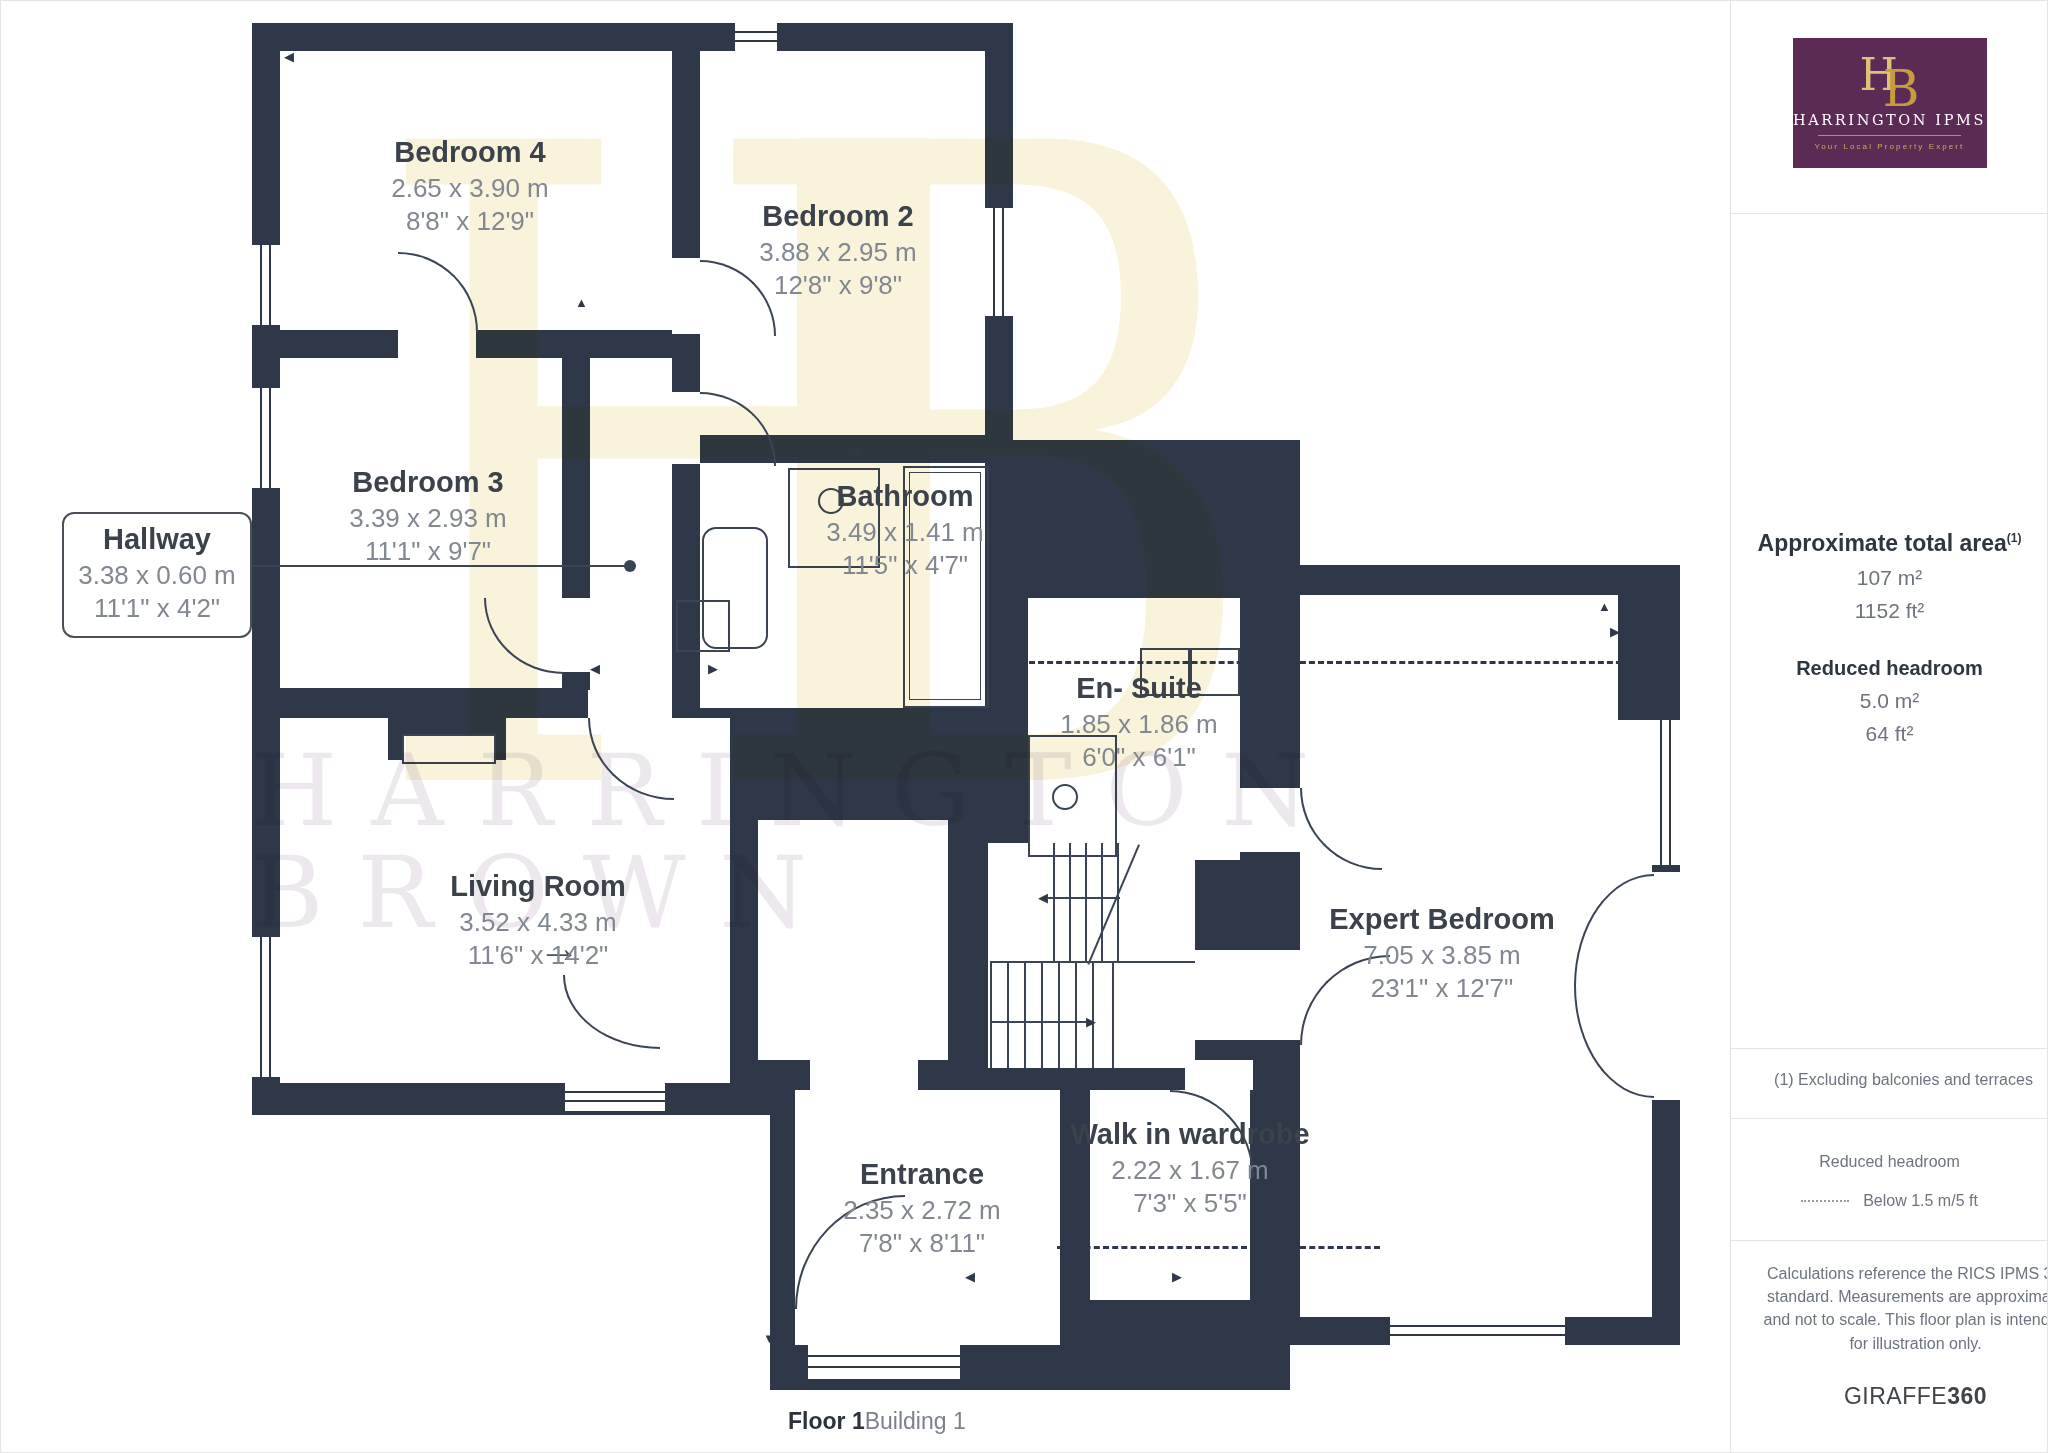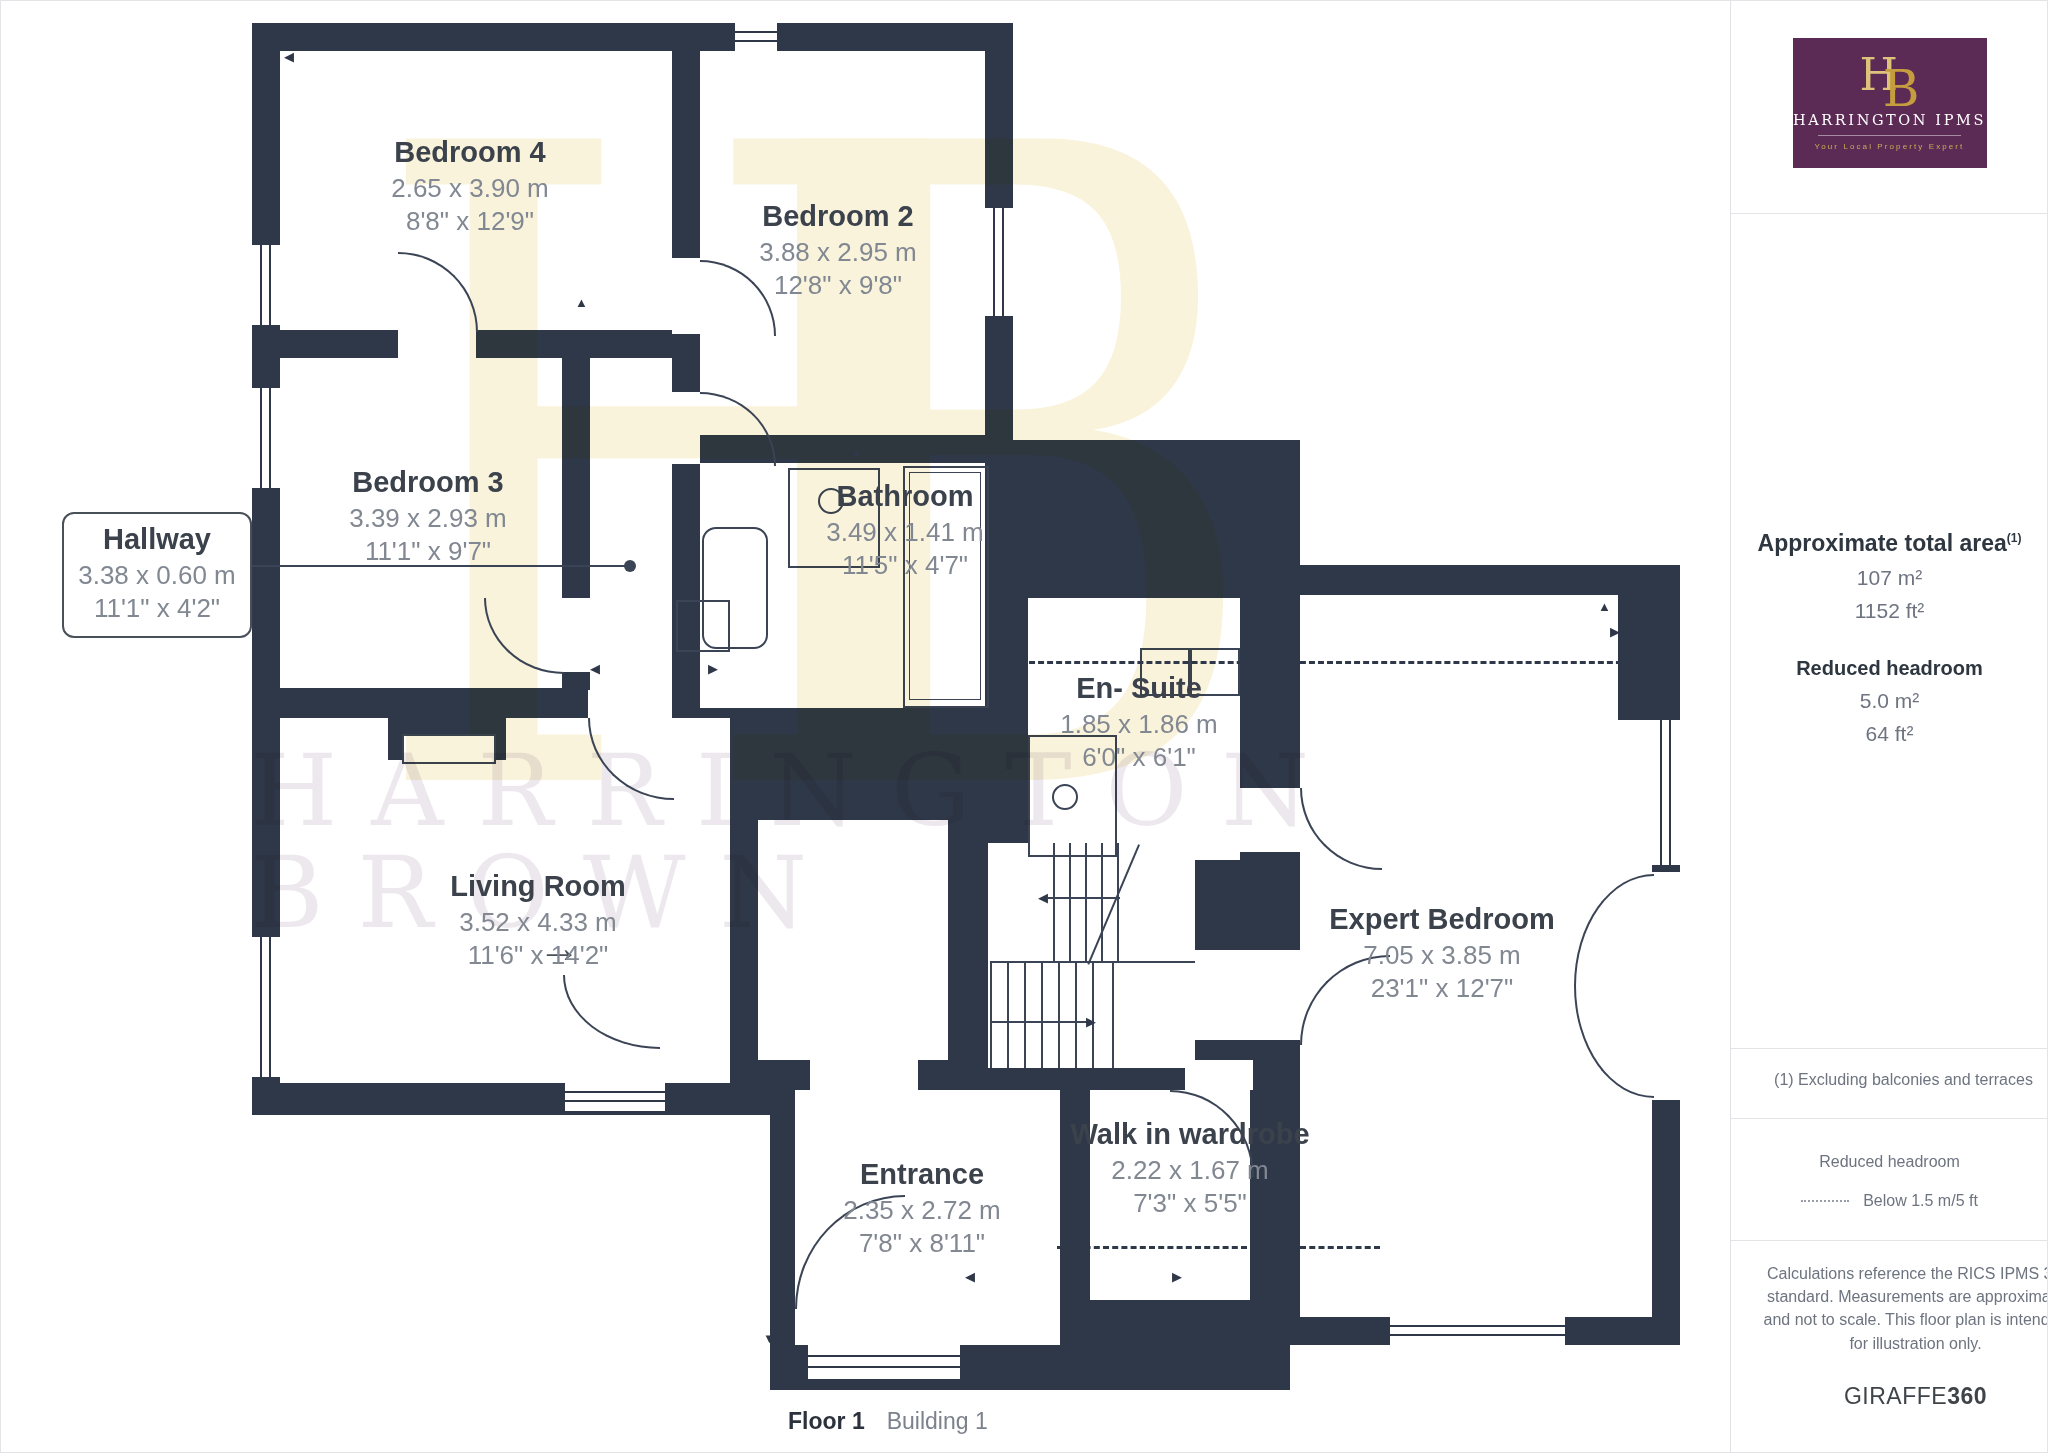--- a/index.html
+++ b/index.html
@@ -35,21 +35,21 @@
     transform:scaleX(.78);transform-origin:0 0;mix-blend-mode:multiply;pointer-events:none;}
   .wm-text{position:absolute;left:250px;top:740px;width:1180px;z-index:4;
     font-family:"DejaVu Serif",serif;font-size:100px;letter-spacing:34px;line-height:1.02;
     color:var(--wmGray);opacity:.5;mix-blend-mode:multiply;pointer-events:none;}
   .rlabel{position:absolute;transform:translateX(-50%);text-align:center;z-index:6;white-space:nowrap;}
   .rname{font-size:29px;font-weight:700;color:var(--labelDark);margin-bottom:3px;}
   .rdim{font-size:26px;color:var(--labelGray);line-height:1.28;}
   .callout{position:absolute;left:62px;top:512px;width:182px;border:2px solid #4a5058;border-radius:12px;
     background:#fff;padding:9px 2px 10px;z-index:6;text-align:center;}
   .entry-arrow{position:absolute;left:538px;top:924px;font-size:42px;color:#4a5058;z-index:5;}
-  .caption{position:absolute;left:788px;top:1408px;z-index:6;display:flex;gap:22px;align-items:baseline;}
+  .caption{position:absolute;left:788px;top:1408px;z-index:6;display:flex;align-items:baseline;}
   .caption .fl{font-size:23px;font-weight:700;color:#2b323c;}
   .caption .bl{font-size:23px;color:#7c828c;}
   
   .sidebar{position:absolute;left:1730px;top:0;width:317px;height:1453px;background:#fff;
     border-left:1px solid #e2e2e6;z-index:8;}
   .sb-div{position:absolute;left:0;width:100%;border-top:1px solid #e4e4e7;}
   .logo{position:absolute;left:50%;transform:translateX(-50%);top:38px;width:194px;height:130px;
     background:var(--purple);display:flex;flex-direction:column;align-items:center;justify-content:center;}
   .logo .mono{font-family:"DejaVu Serif",serif;line-height:.9;}
   .logo .mh{font-size:44px;color:#DCC27A;}

